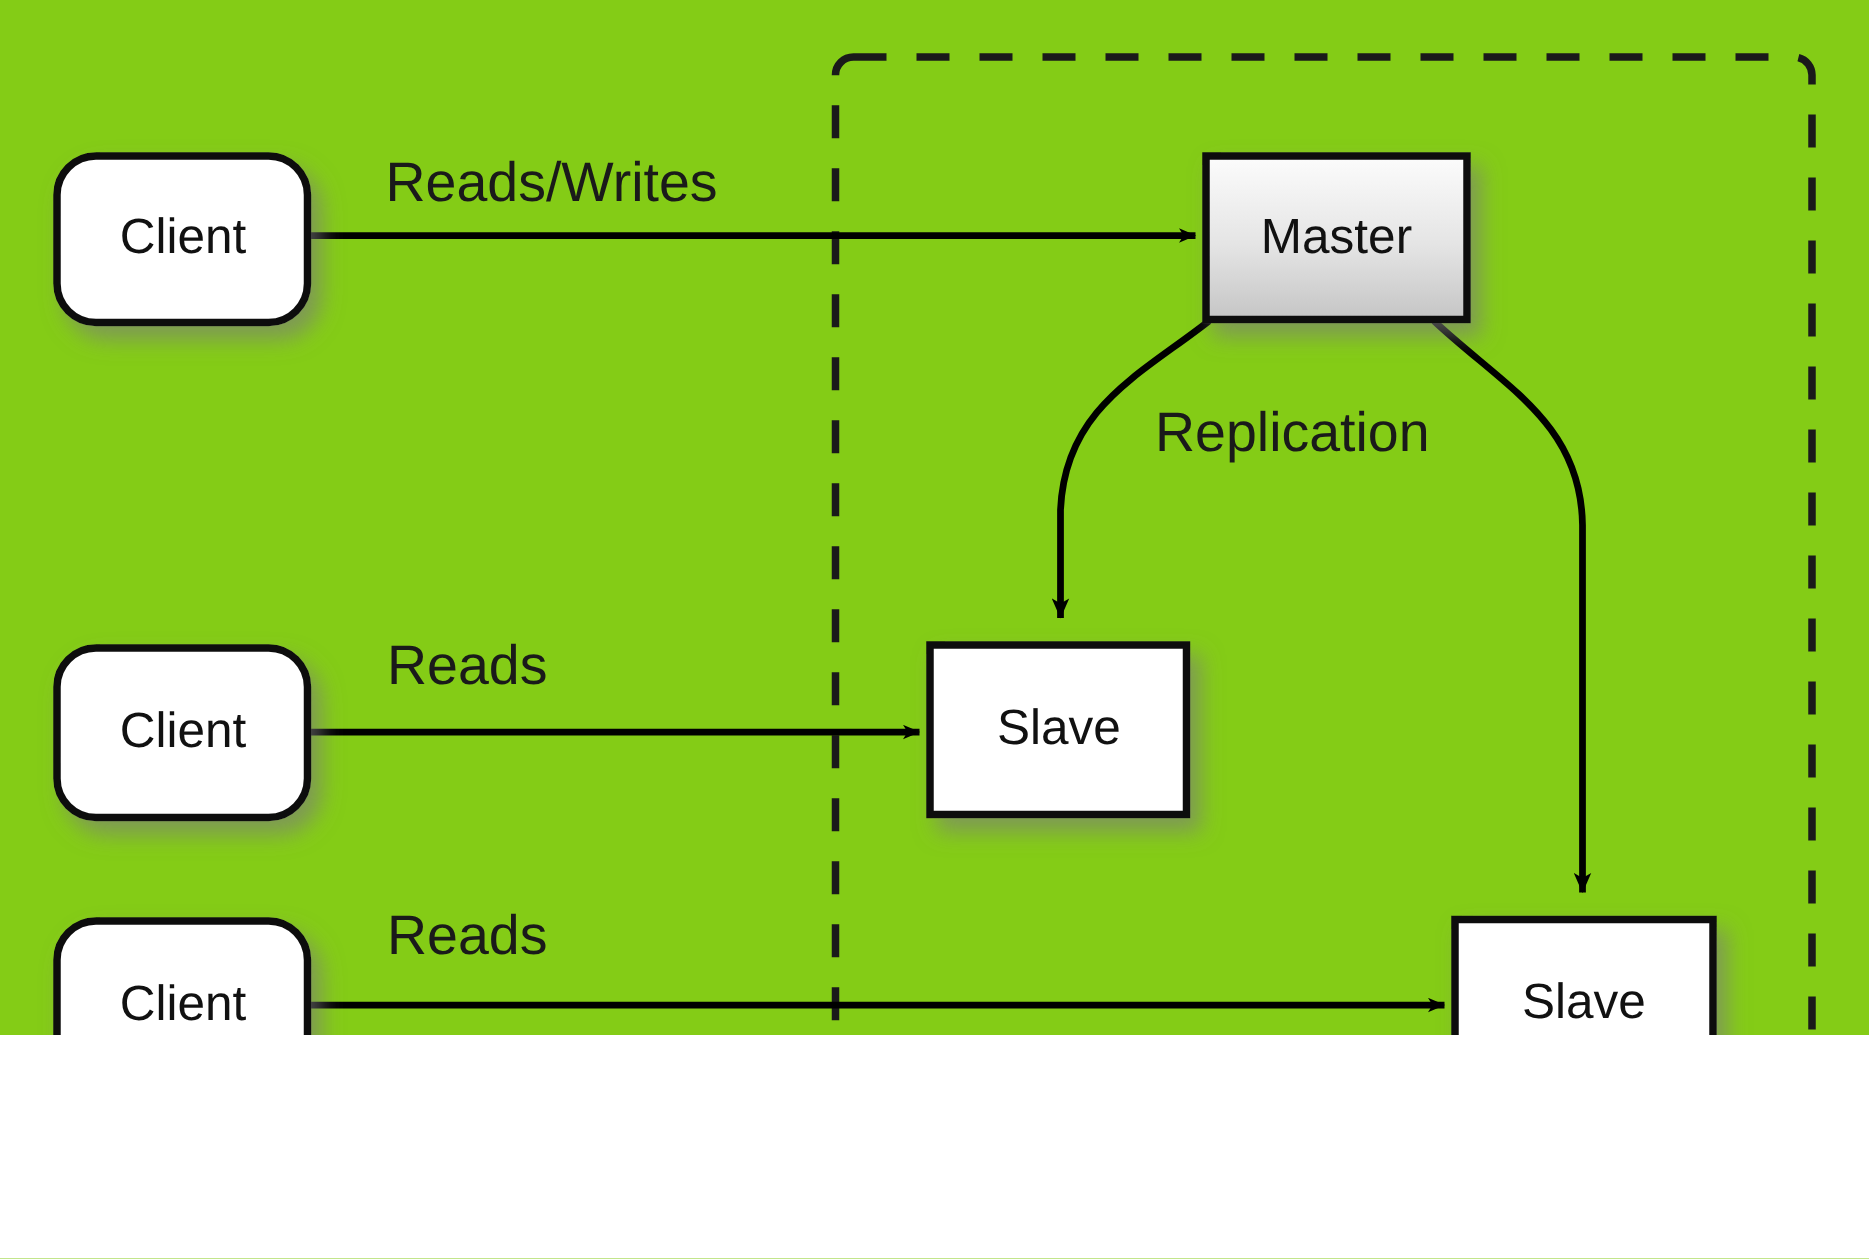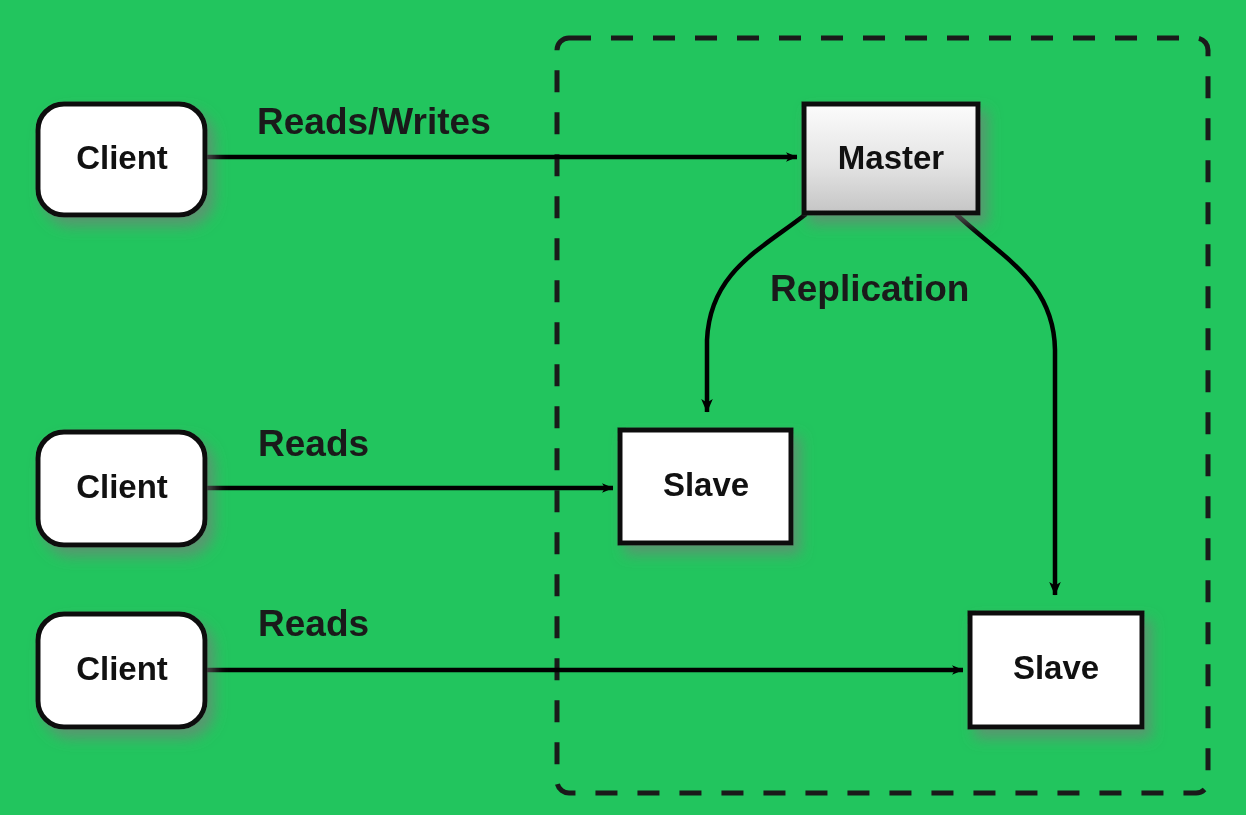--- a/index.html
+++ b/index.html
@@ -7,24 +7,23 @@
     margin: 0;
     padding: 0;
     background: #ffffff;
   }
   body {
     font-family: "Liberation Sans", sans-serif;
   }
   #diagram-root {
     position: relative;
     width: 1246px;
-    height: 815px;
-    background: #22c55e;
+    height: 690px;
+    background: #84cc16;
     overflow: hidden;
-    font-weight: bold;
   }
   #diagram-svg {
     position: absolute;
     left: 0;
     top: 0;
     width: 1246px;
     height: 839px;
     display: block;
   }
   .node-label {

